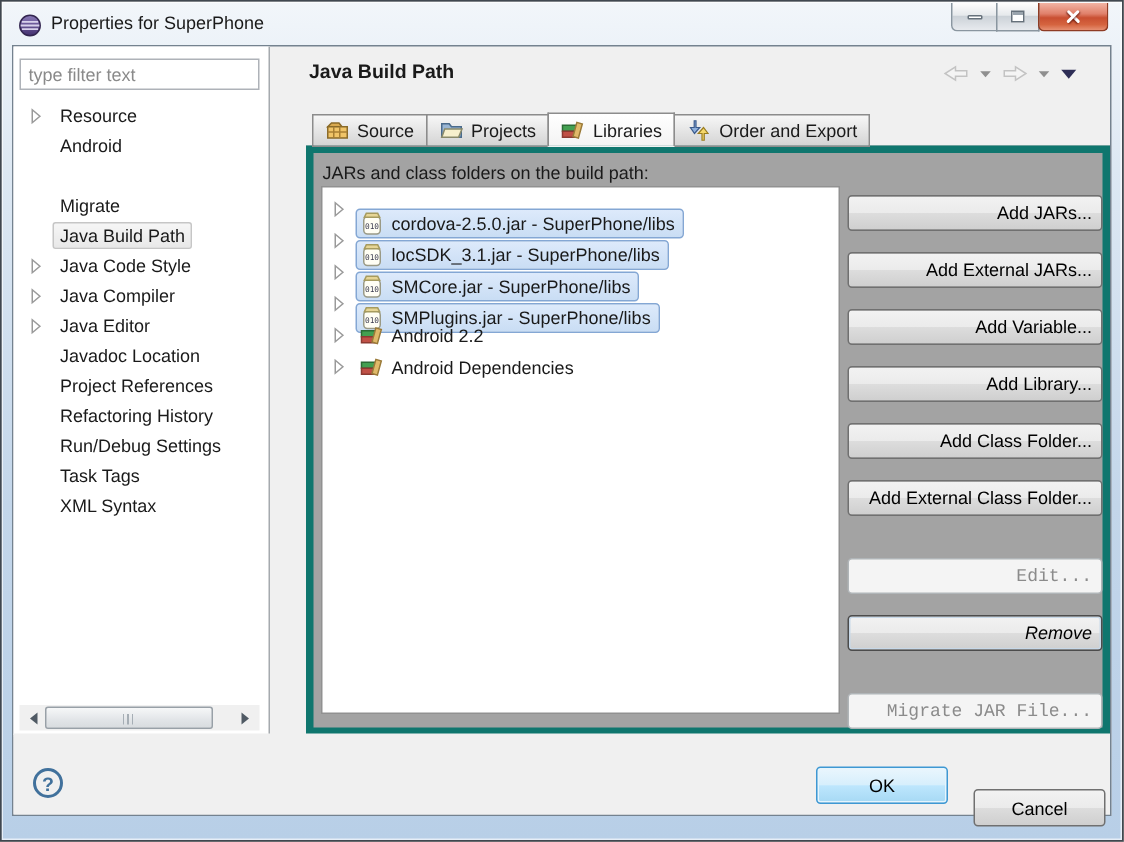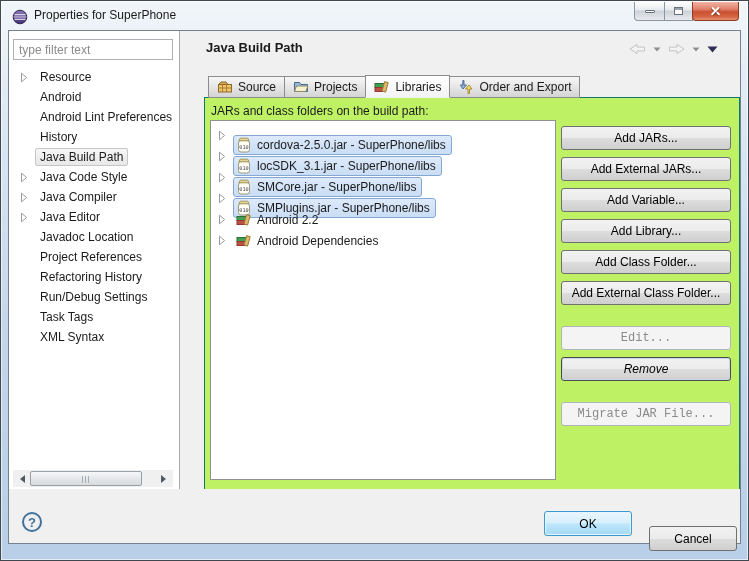--- a/index.html
+++ b/index.html
@@ -59,34 +59,34 @@
 
   
   .main{position:absolute;left:172px;right:0;top:0;height:460px;}
   .main-title{position:absolute;left:25px;top:9px;font-size:13px;font-weight:bold;}
   .nav{position:absolute;top:12px;right:22px;display:flex;align-items:center;gap:7px;}
   .nav span{display:flex;}
   .tabs{position:absolute;left:27px;top:44px;height:23px;display:flex;align-items:flex-end;z-index:3;}
   .tab{height:21px;display:flex;align-items:center;gap:5px;padding:10px 8px;margin-right:-1px;
     border:1px solid #8c8c8c;background:linear-gradient(#f7f7f7,#d4d4d4);cursor:default;white-space:nowrap;}
   .tab.active{height:23px;background:linear-gradient(#ffffff,#f3f3f3);border-bottom:1px solid #f1f1f1;z-index:4;}
-  .tab-panel{position:absolute;left:23px;right:0;top:66px;bottom:1px;border:1px solid #0f766e;background:#bef264;}
+  .tab-panel{position:absolute;left:23px;right:0;top:66px;bottom:1px;border:5px solid #0f766e;background:#a3a3a3;}
   .list-label{position:absolute;left:6px;top:6px;}
   .jar-list{position:absolute;left:5px;top:22px;width:346px;bottom:9px;background:#fff;
     border:1px solid #919191;padding-top:4px;overflow:hidden;}
   .jar-row{height:21px;display:flex;align-items:center;padding-left:7px;white-space:nowrap;}
   .item-box{display:inline-flex;align-items:center;gap:5px;padding:1px 5px 1px 2px;
     border:1px solid transparent;border-radius:3px;}
   .jar-row.selected .item-box{background:linear-gradient(#ddeafb,#c9ddf4);border-color:#84a7d4;margin-top:19px;}
   .icon16{width:16px;height:16px;display:inline-flex;flex:0 0 16px;}
 
   .btn-col{position:absolute;left:356px;top:28px;width:170px;display:flex;flex-direction:column;}
-  .action-btn{height:24px;margin-bottom:7px;border:1px solid #707070;border-radius:3px;
+  .action-btn{height:24px;margin-bottom:14px;border:1px solid #707070;border-radius:3px;
     background:linear-gradient(#f2f2f2,#ebebeb 50%,#dddddd 50%,#cfcfcf);
-    font-family:"Liberation Sans",sans-serif;font-size:12px;color:#000;cursor:default;}
+    font-family:"Liberation Sans",sans-serif;font-size:12px;color:#000;cursor:default;text-align:right;}
   .action-btn.gap{margin-top:14px;}
   .action-btn.focused{border-color:#4c4c4c;box-shadow:inset 0 0 0 1px #c7d8e8;font-style:italic;}
   .action-btn.disabled{border-color:#b0b5b8;background:#f4f4f4;color:#8b8b8b;font-family:Liberation Mono, monospace;}
 
   
   .footer{position:absolute;left:0;right:0;bottom:0;height:54px;background:#f0f0f0;}
   .help{position:absolute;left:13px;top:23px;width:20px;height:20px;border:2px solid #41719c;
     border-radius:50%;color:#41719c;font-weight:bold;font-size:13px;
     display:flex;align-items:center;justify-content:center;cursor:default;}
   .dlg-btn{position:absolute;top:22px;width:88px;height:25px;border:1px solid #707070;border-radius:3px;
@@ -152,29 +152,28 @@
               </svg>
     </span>
     <span class="tree-label">Android</span>
   </div>
           <div class="tree-item">
     <span class="expander">
       <svg width="8" height="11" viewBox="0 0 8 11">
                 <path d="M1.5 1.2 L6.6 5.5 L1.5 9.8 z" fill="#fff" stroke="#9a9a9a"></path>
               </svg>
     </span>
-    <span class="tree-label">Android Lint Preferences</span>
-  </div>
-          <div class="tree-item">
-    <span class="expander">
-      <svg width="8" height="11" viewBox="0 0 8 11">
-                <path d="M1.5 1.2 L6.6 5.5 L1.5 9.8 z" fill="#fff" stroke="#9a9a9a"></path>
-              </svg>
-    </span>
-    <span class="tree-label">History</span>
+  </div>
+          <div class="tree-item">
+    <span class="expander">
+      <svg width="8" height="11" viewBox="0 0 8 11">
+                <path d="M1.5 1.2 L6.6 5.5 L1.5 9.8 z" fill="#fff" stroke="#9a9a9a"></path>
+              </svg>
+    </span>
+    <span class="tree-label">Migrate</span>
   </div>
           <div class="tree-item selected">
     <span class="expander">
       <svg width="8" height="11" viewBox="0 0 8 11">
                 <path d="M1.5 1.2 L6.6 5.5 L1.5 9.8 z" fill="#fff" stroke="#9a9a9a"></path>
               </svg>
     </span>
     <span class="tree-label">Java Build Path</span>
   </div>
           <div class="tree-item expandable">

